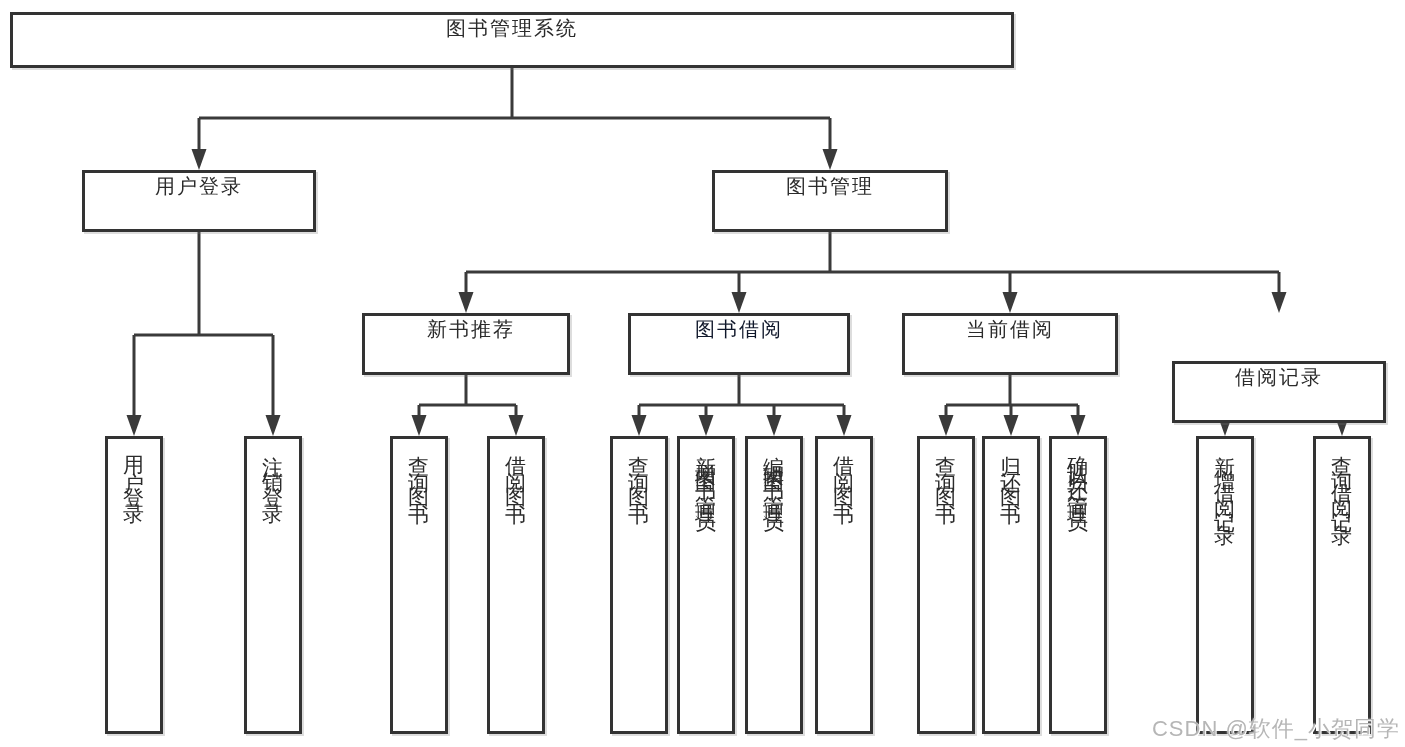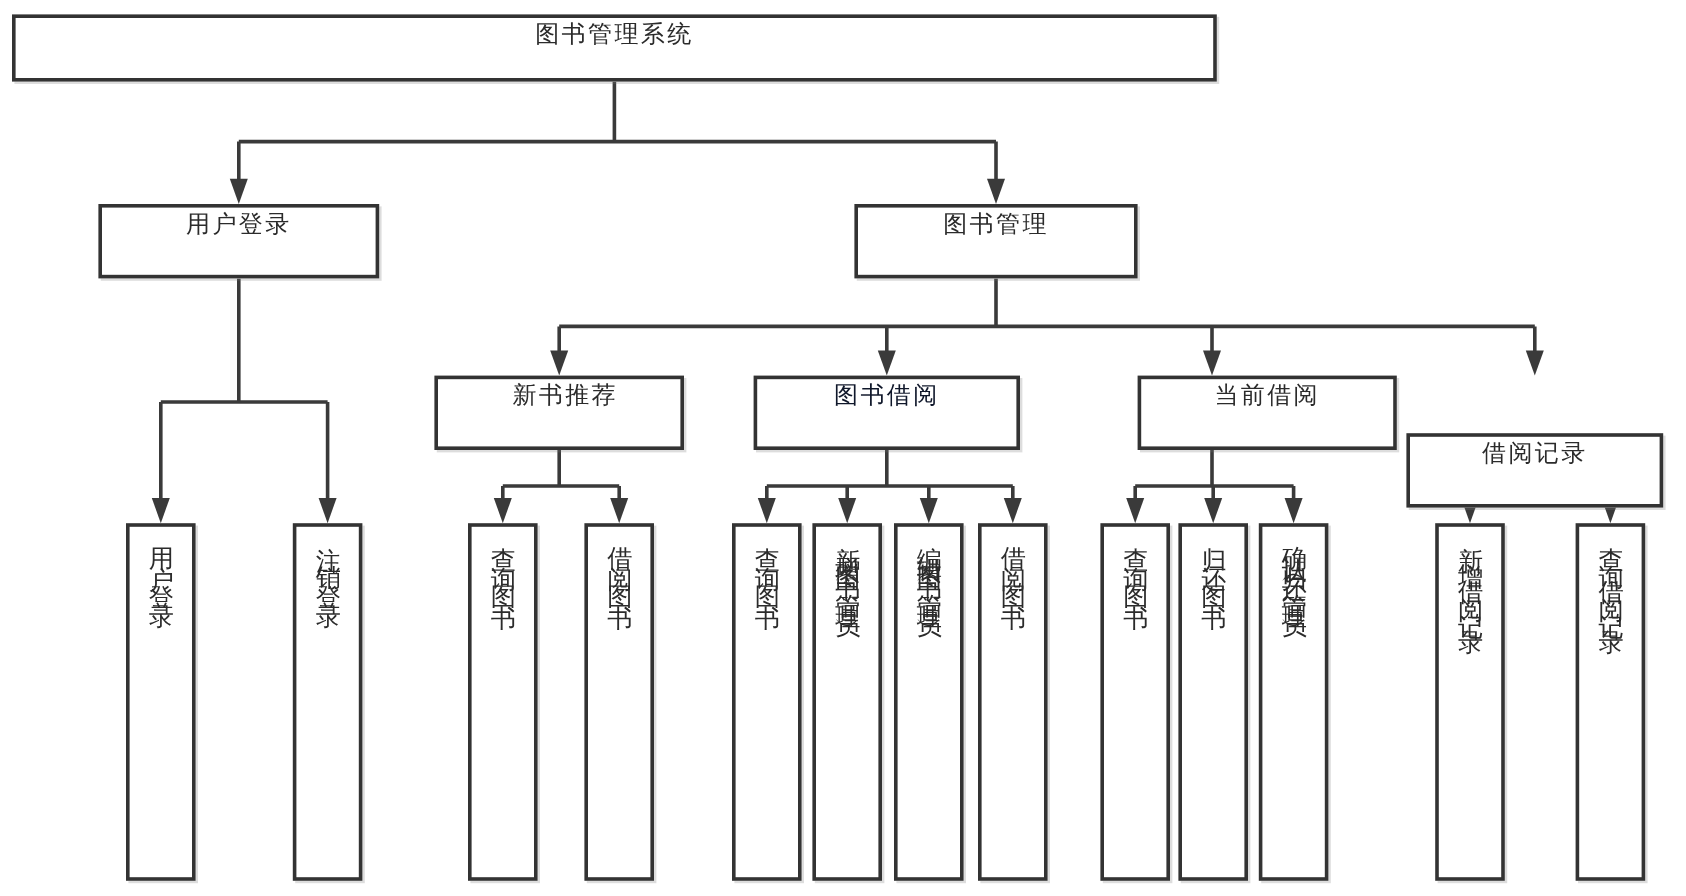--- a/index.html
+++ b/index.html
@@ -100,21 +100,21 @@
       </div>
       <div class="node h" style="left: 712px; top: 170px; width: 236px; height: 62px; border-color: rgb(51, 51, 51); color: rgb(43, 43, 43);">
         <span>图书管理</span>
       </div>
       <div class="node h" style="left: 362px; top: 313px; width: 208px; height: 62px; border-color: rgb(51, 51, 51); color: rgb(43, 43, 43); padding-left: 10px;">
         <span>新书推荐</span>
       </div>
       <div class="node h" style="left: 628px; top: 313px; width: 222px; height: 62px; border-color: rgb(51, 51, 51); color: #0f172a;">
         <span>图书借阅</span>
       </div>
-      <div class="node h" style="left: 948px; top: 313px; width: 216px; height: 62px; border-color: rgb(51, 51, 51); color: rgb(43, 43, 43);">
+      <div class="node h" style="left: 902px; top: 313px; width: 216px; height: 62px; border-color: rgb(51, 51, 51); color: rgb(43, 43, 43);">
         <span>当前借阅</span>
       </div>
       <div class="node h" style="left: 1172px; top: 313px; width: 214px; height: 62px; border-color: rgb(51, 51, 51); color: rgb(43, 43, 43); margin-top: 48px;">
         <span>借阅记录</span>
       </div>
       <div class="node v sp-wide" style="left: 105px; top: 436px; width: 58px; height: 298px; border-color: rgb(51, 51, 51); color: rgb(43, 43, 43);">
         <span>用户登录</span>
       </div>
       <div class="node v sp-wide" style="left: 244px; top: 436px; width: 58px; height: 298px; border-color: rgb(51, 51, 51); color: rgb(43, 43, 43);">
         <span>注销登录</span>
@@ -146,13 +146,14 @@
       <div class="node v sp-tight" style="left: 1049px; top: 436px; width: 58px; height: 298px; border-color: rgb(51, 51, 51); color: rgb(43, 43, 43);">
         <span>确认归还（管理员）</span>
       </div>
       <div class="node v sp-mid" style="left: 1196px; top: 436px; width: 58px; height: 298px; border-color: rgb(51, 51, 51); color: rgb(43, 43, 43);">
         <span>新增借阅记录</span>
       </div>
       <div class="node v sp-mid" style="left: 1313px; top: 436px; width: 58px; height: 298px; border-color: rgb(51, 51, 51); color: rgb(43, 43, 43);">
         <span>查询借阅记录</span>
       </div>
     </div>
+  <div id="watermark">CSDN @软件_小贺同学</div>
 </div>
 
 </body></html>

